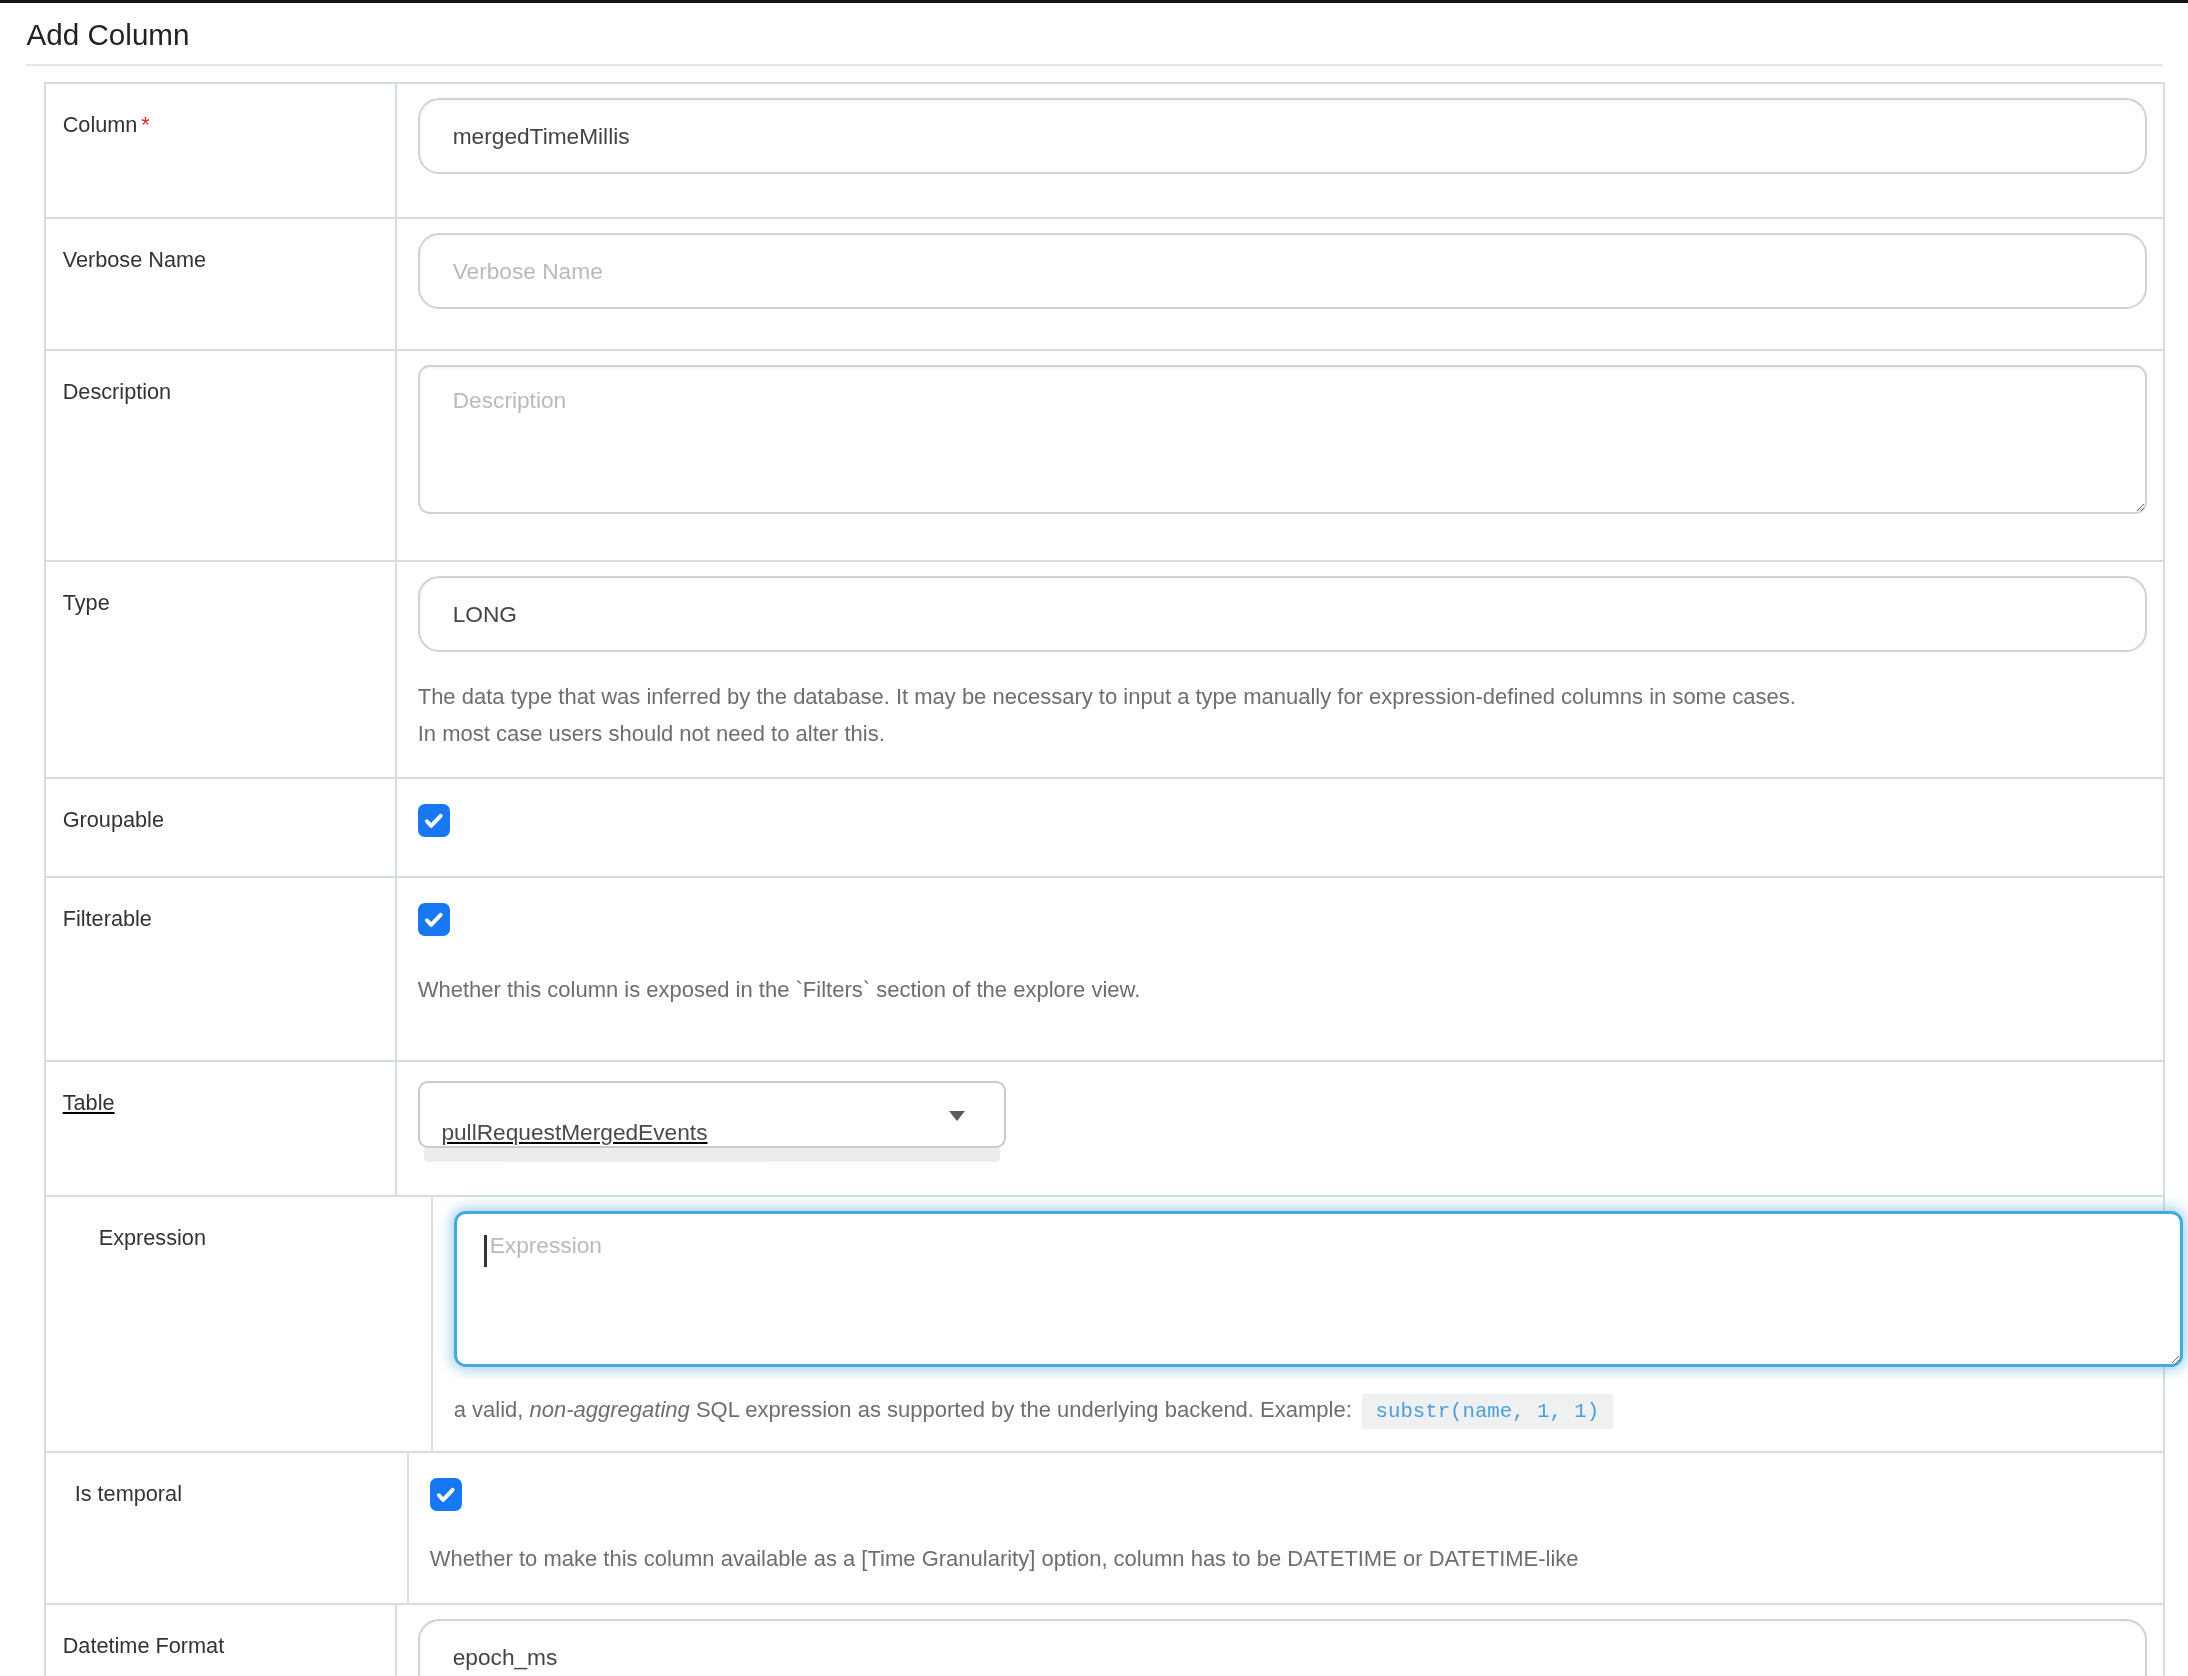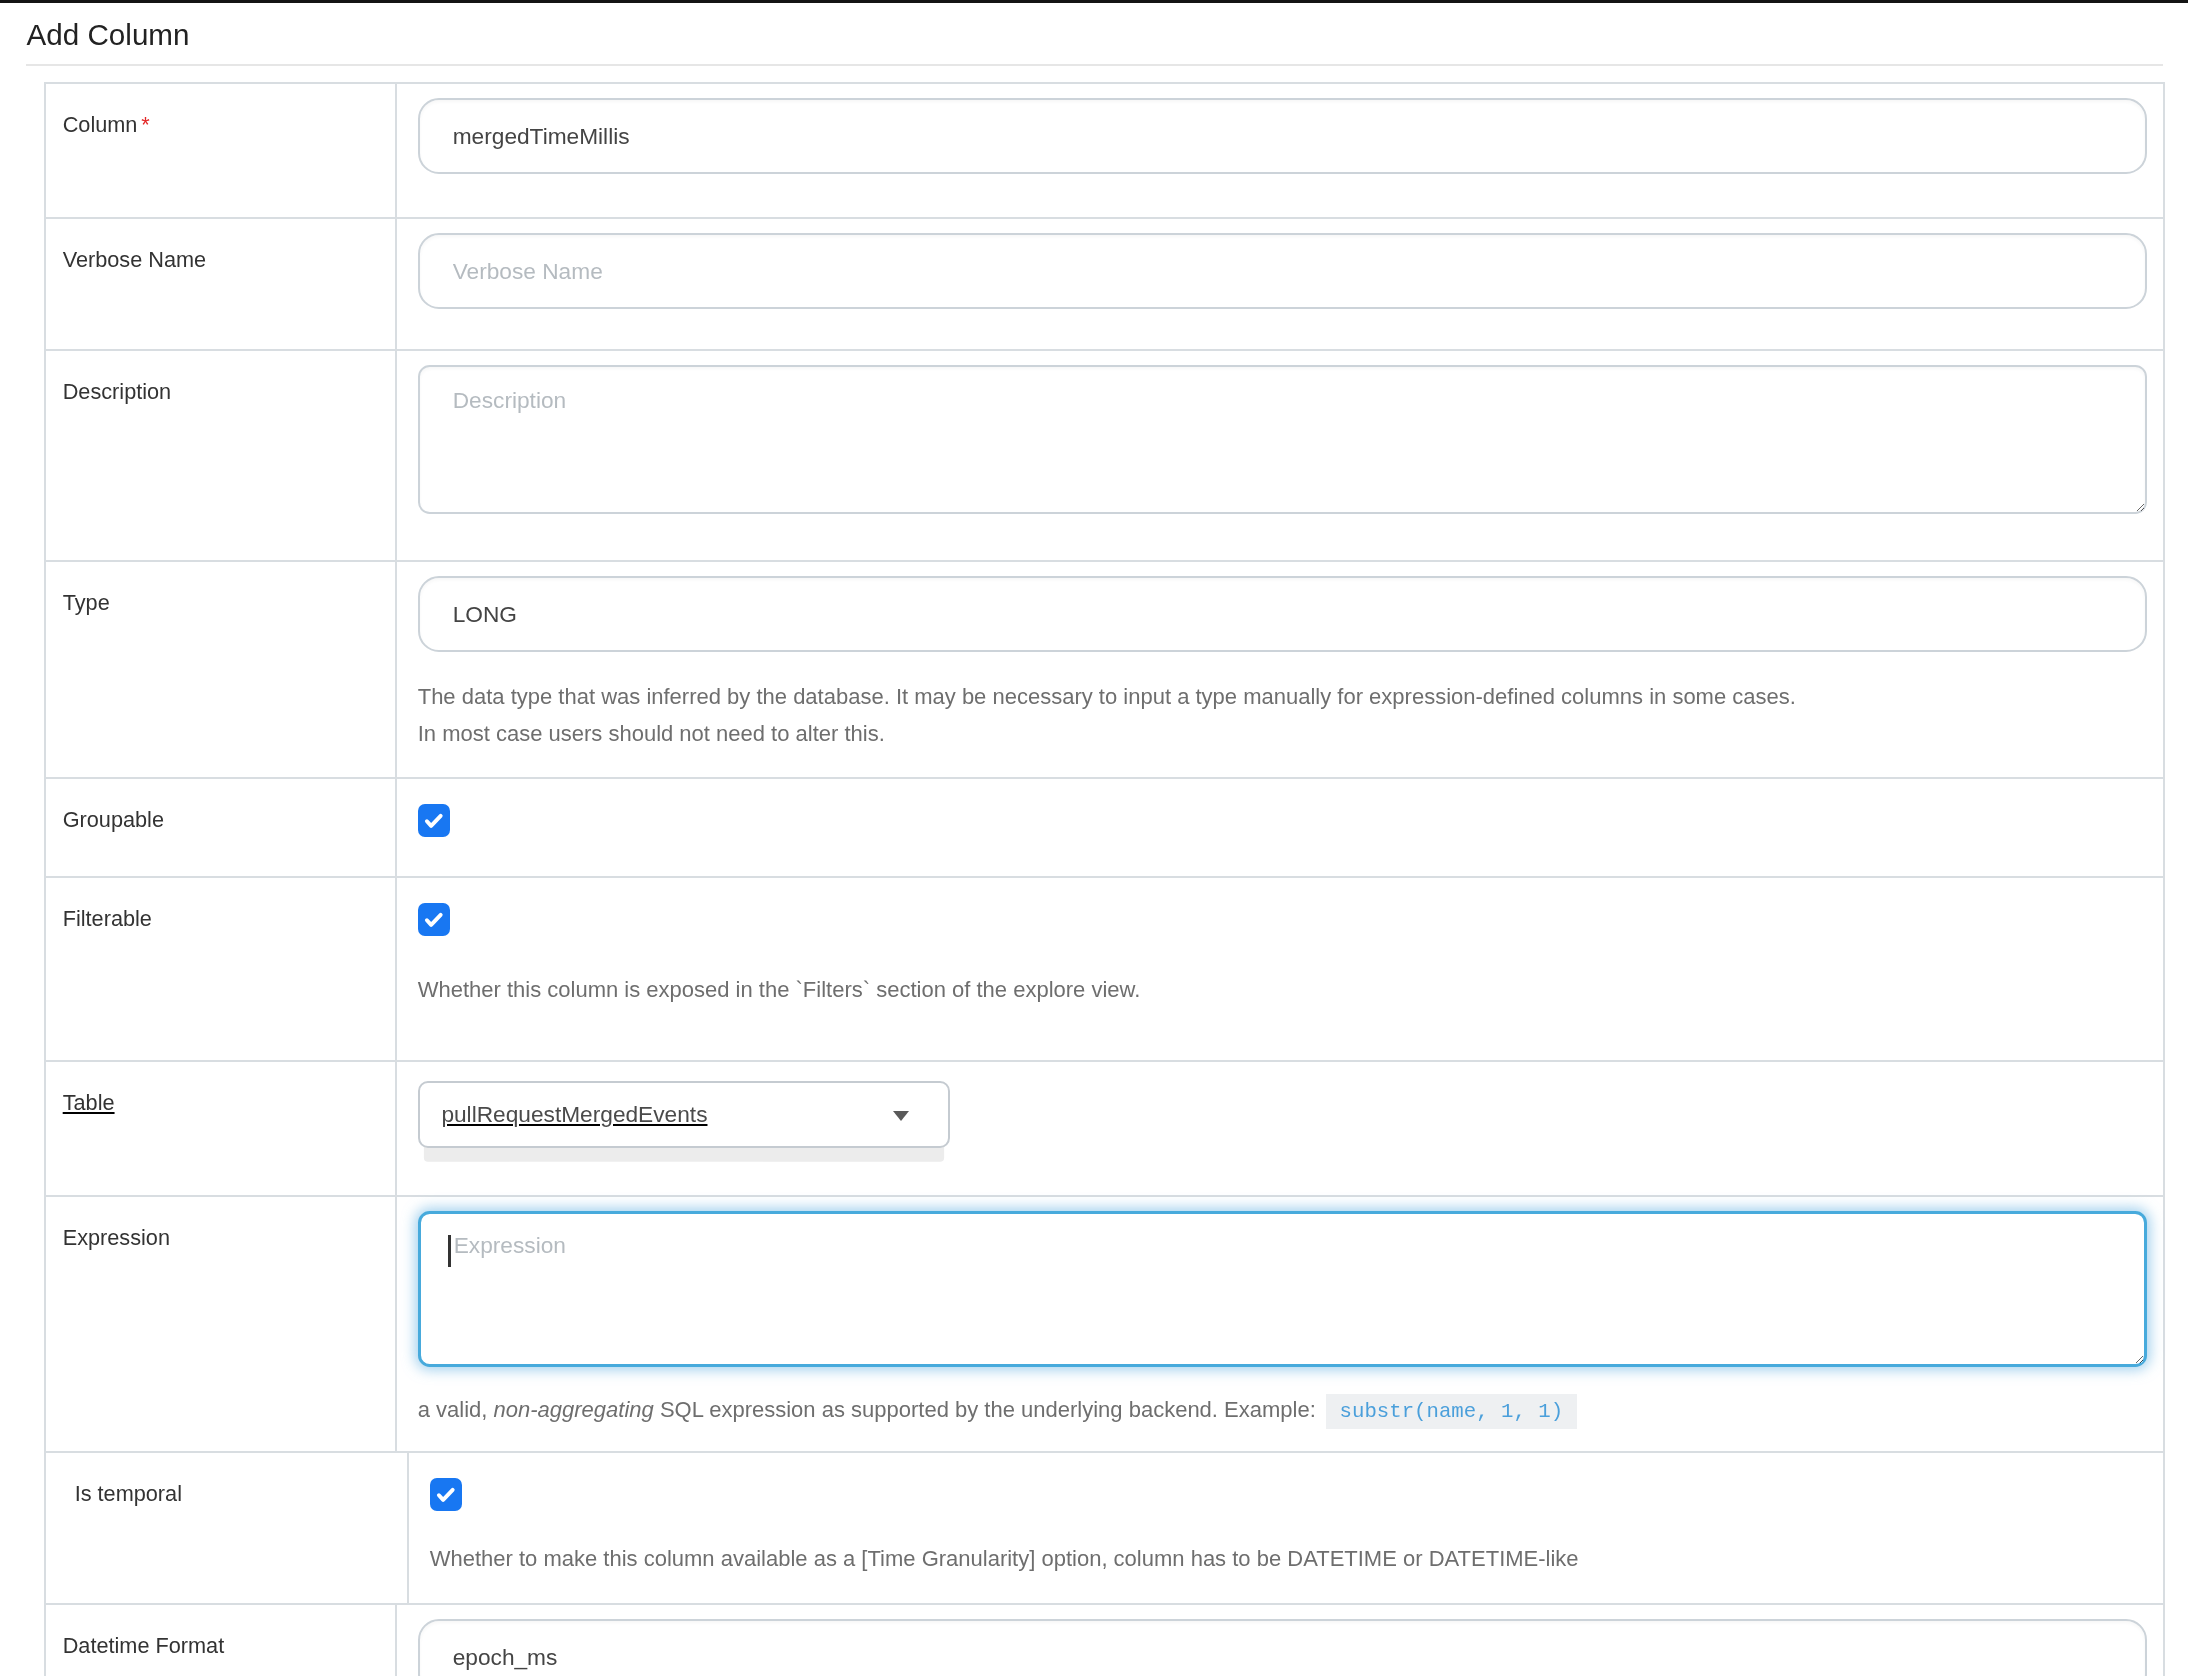--- a/index.html
+++ b/index.html
@@ -19,21 +19,21 @@
   }
   .form-table {
     margin:16.7px 0 0 44px; width:2121px;
     border:2px solid #d8dde1; border-bottom:0;
   }
   .form-row {
     display:grid; grid-template-columns:351px 1fr;
   }
   .form-row + .form-row { border-top:2px solid #d8dde1; }
   .r1{height:133px;} .r2{height:132px;} .r3{height:211px;} .r4{height:217px;}
-  .r5{height:99px;} .r6{height:184px;} .r7{height:135px;text-decoration:underline;} .r8{height:256px;}
+  .r5{height:99px;} .r6{height:184px;} .r7{height:135px;text-decoration:underline;} .r8{height:256px;padding-left:36px;}
   .r9{height:152px;padding-left:12px;} .r10{height:110px;}
   .label-cell {
     border-right:2px solid #d8dde1;
     padding:27.6px 17.7px 0 16.7px;
     font-size:21.7px; line-height:25.6px; color:#333;
   }
   .req { color:var(--required-red, #e32727); margin-left:3.9px; }
   .input-cell { padding:13.8px 19.7px 0 20.7px; }
   .text-input {
     display:block; width:1729px; height:76px;
@@ -59,24 +59,24 @@
     width:32.5px; height:33px; margin-top:10.8px;
     background:var(--checkbox-blue, #1877f2);
     border-radius:6.9px;
     display:flex; align-items:center; justify-content:center;
     cursor:pointer;
   }
   .checkbox svg { width:23.6px; height:23.6px; display:block; }
   .cb-help { margin-top:35px; }
   .select-box {
     position:relative; margin-top:4.9px;
-    width:532px; height:67px;
+    width:588px; height:67px;
     border:2px solid #c5cbd1; border-radius:9.9px;
     background:#fff;
-    display:flex; align-items:center;
+    display:flex; align-items:flex-end;
     padding-left:21.7px; font-size:22.7px; color:#4a4a4a;
     box-shadow: 0 19.7px 0 -5.9px #ececec;
     cursor:pointer;
   }
   .select-arrow {
     position:absolute; right:39px; top:27.6px;
     width:0; height:0;
     border-left:8.9px solid transparent; border-right:8.9px solid transparent;
     border-top:10.8px solid #5a5a5a;
   }

